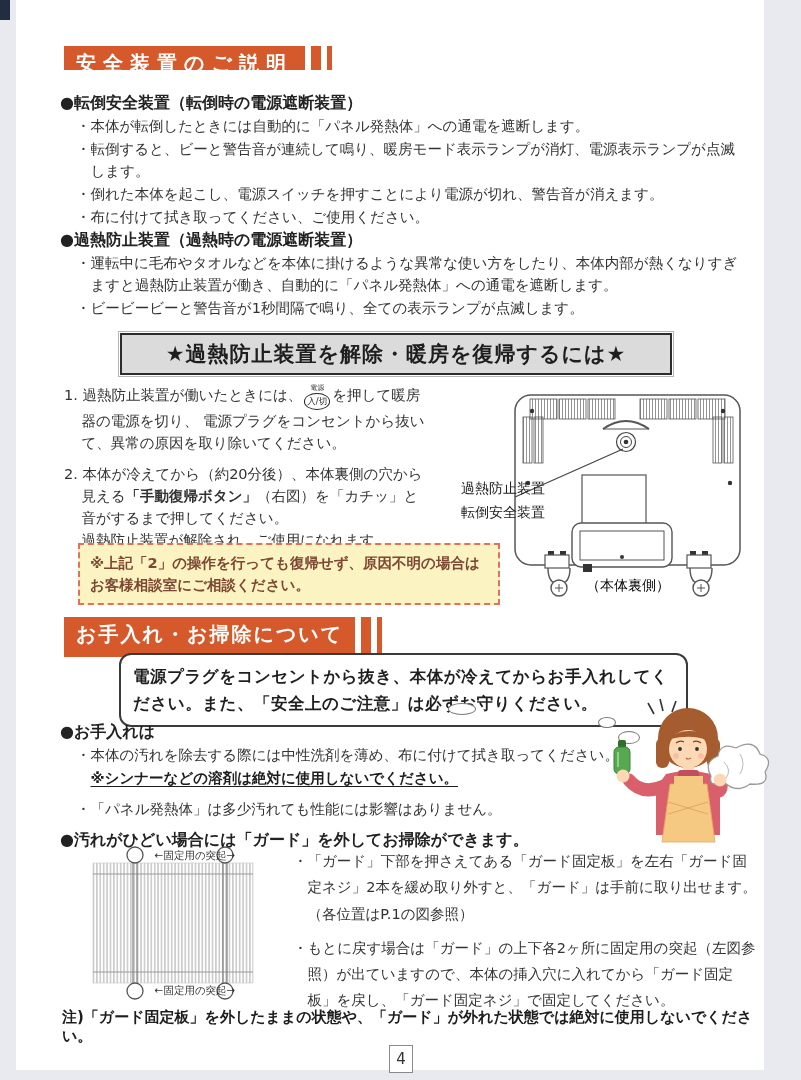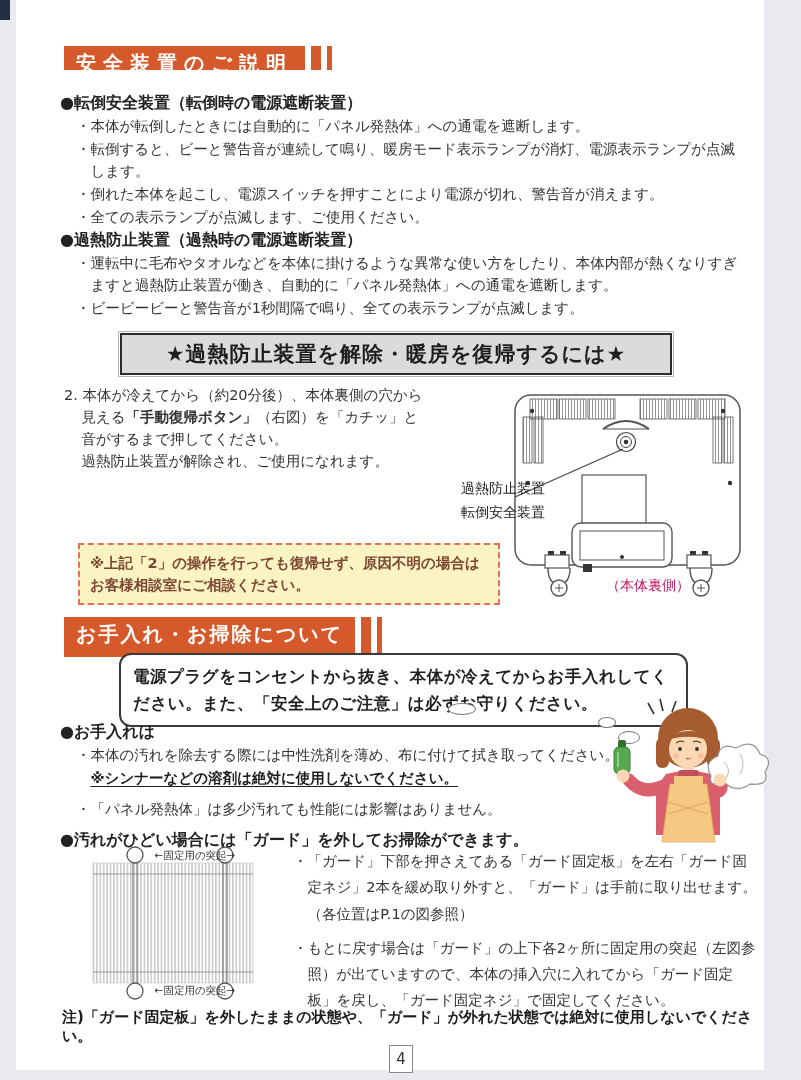--- a/index.html
+++ b/index.html
@@ -23,21 +23,21 @@
   
   .boxtitle{background:#dbdbdb;border:2px solid #2c2c2c;outline:1px solid #b5b5b5;outline-offset:1px;text-align:center;font-size:21px;font-weight:bold;letter-spacing:1px;color:#1e1e1e;padding:5px 0;}
   .steps{font-size:14.5px;line-height:22px;}
   .step{padding-left:1.2em;text-indent:-1.2em;margin:0 0 9px 0;}
   .step b{font-weight:bold;}
   .pwr{display:inline-block;text-indent:0;vertical-align:-4px;text-align:center;line-height:1;margin:0 2px;}
   .pwr-top{display:block;font-size:7px;color:#222;letter-spacing:0;}
   .pwr-circle{display:inline-block;border:1.2px solid #222;border-radius:50%;font-size:8.5px;padding:3px 2px;color:#222;}
   .note-box{background:#fbf3c2;border:2px dashed #e2705c;padding:7px 10px;font-size:14.5px;line-height:22px;font-weight:bold;color:#7c4733;}
   .d-label{font-size:14px;color:#222;line-height:24px;margin-left:36px;}
-  .d-caption{font-size:14px;color:#be185d;margin-left:20px;}
+  .d-caption{font-size:14px;color:#000000;}
   
   .bubble{border:2px solid #3a3a3a;border-radius:12px;background:#fff;padding:8px 12px;font-size:16.5px;font-weight:600;line-height:27px;letter-spacing:0.5px;color:#1f1f1f;}
   .th-bubble{position:absolute;background:#fff;border:1.4px solid #777;border-radius:50%;}
   .warn{font-weight:bold;text-decoration:underline;text-underline-offset:3px;color:#1d1d1d;}
   .g-label{font-size:10.5px;color:#333;white-space:nowrap;}
   .foot-note{font-size:15px;font-weight:bold;color:#1d1d1d;}
   .pagebox{border:1px solid #8a8a8a;background:#fff;width:22px;height:26px;text-align:center;font-size:15px;line-height:26px;color:#333;}
 </style>
 </head>
 <body>
@@ -51,34 +51,35 @@
   <div class="stripe-b"></div>
 </div>
 
 <div class="abs sec-head" style="left:60px;top:93px;">
   <span>●転倒安全装置</span><span class="paren">（転倒時の電源遮断装置）</span>
 </div>
 <div class="abs bullets" style="left:76px;top:115px;width:670px;">
   <p class="li">・本体が転倒したときには自動的に「パネル発熱体」への通電を遮断します。</p>
   <p class="li">・転倒すると、ビーと警告音が連続して鳴り、暖房モード表示ランプが消灯、電源表示ランプが点滅します。</p>
   <p class="li">・倒れた本体を起こし、電源スイッチを押すことにより電源が切れ、警告音が消えます。</p>
-  <p class="li">・全ての表示ランプが点滅します、ご使用ください。</p>
+  <p class="li">・布に付けて拭き取ってください、ご使用ください。</p>
 </div>
 
 <div class="abs sec-head" style="left:60px;top:230px;">
   <span>●過熱防止装置</span><span class="paren">（過熱時の電源遮断装置）</span>
 </div>
 <div class="abs bullets" style="left:76px;top:252px;width:670px;">
   <p class="li">・運転中に毛布やタオルなどを本体に掛けるような異常な使い方をしたり、本体内部が熱くなりすぎますと過熱防止装置が働き、自動的に「パネル発熱体」への通電を遮断します。</p>
   <p class="li">・ビービービーと警告音が1秒間隔で鳴り、全ての表示ランプが点滅します。</p>
 </div>
 
 <div class="abs boxtitle" style="left:120px;top:333px;width:548px;">★過熱防止装置を解除・暖房を復帰するには★</div>
 
 <div class="abs steps" style="left:64px;top:384px;width:366px;">
+  <p class="step"><span>1. 過熱防止装置が働いたときには、</span><span class="pwr"><span class="pwr-top">電源</span><span class="pwr-circle">入/切</span></span><span>を押して暖房器の電源を切り、 電源プラグをコンセントから抜いて、異常の原因を取り除いてください。</span></p>
   <p class="step"><span>2. 本体が冷えてから（約20分後）、本体裏側の穴から見える</span><b>「手動復帰ボタン」</b><span>（右図）を「カチッ」と音がするまで押してください。</span><br><span>過熱防止装置が解除され、ご使用になれます。</span></p>
 </div>
 
 <div class="abs note-box" style="left:78px;top:543px;width:398px;">※上記「2」の操作を行っても復帰せず、原因不明の場合はお客様相談室にご相談ください。</div>
 
 <svg class="abs" style="left:420px;top:385px;" width="340" height="225" viewBox="0 0 340 225">
   <defs>
     <pattern id="hv" width="3" height="4" patternUnits="userSpaceOnUse">
         <path d="M1.5,0 V4" stroke="#666" stroke-width="0.7"></path>
       </pattern>

